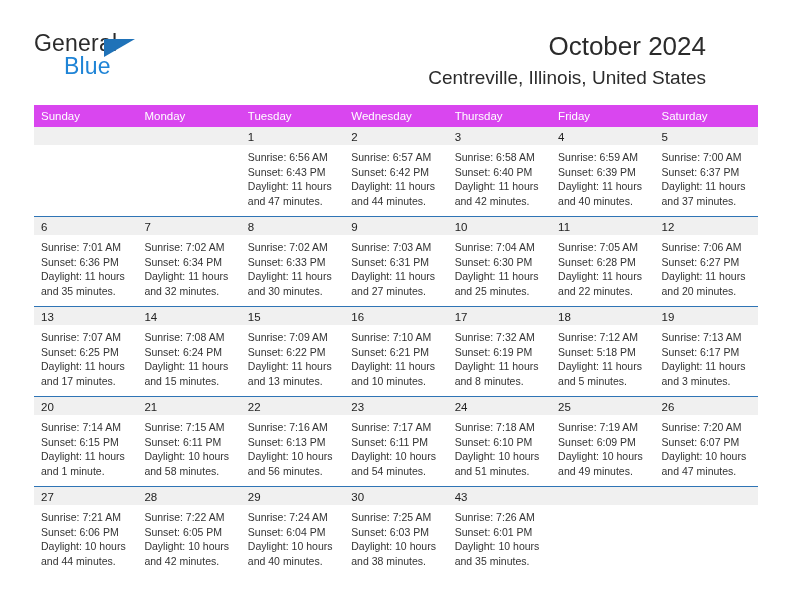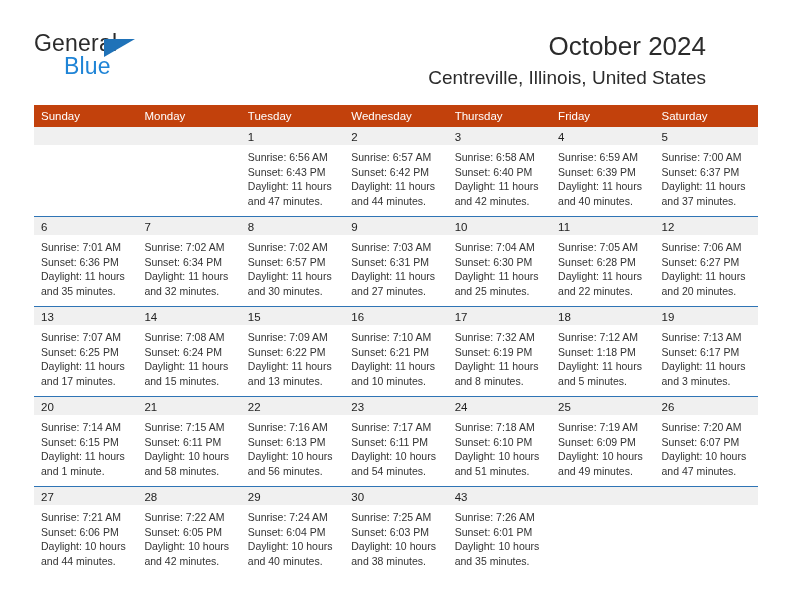--- a/index.html
+++ b/index.html
@@ -87,21 +87,21 @@
   
   .calendar {
     position: absolute;
     left: 34px;
     top: 105px;
     width: 724px;
     border-collapse: collapse;
     table-layout: fixed;
   }
   .calendar th {
-    background: #c2410c;
+    background: #d946ef;
     color: #ffffff;
     font-size: 11.5px;
     font-weight: normal;
     text-align: left;
     padding: 5px 0 5px 7px;
     height: 18px;
     box-sizing: border-box;
   }
   .calendar td {
     vertical-align: top;
@@ -265,21 +265,21 @@
                 <div>Daylight: 11 hours</div>
                 <div>and 32 minutes.</div>
               </div>
             </div>
           </td>
           <td>
             <div class="cell-inner">
               <div class="daynum">8</div>
               <div class="details">
                 <div>Sunrise: 7:02 AM</div>
-                <div>Sunset: 6:57 PM</div>
+                <div>Sunset: 6:33 PM</div>
                 <div>Daylight: 11 hours</div>
                 <div>and 30 minutes.</div>
               </div>
             </div>
           </td>
           <td>
             <div class="cell-inner">
               <div class="daynum">9</div>
               <div class="details">
                 <div>Sunrise: 7:03 AM</div>
@@ -377,21 +377,21 @@
                 <div>Daylight: 11 hours</div>
                 <div>and 8 minutes.</div>
               </div>
             </div>
           </td>
           <td>
             <div class="cell-inner">
               <div class="daynum">18</div>
               <div class="details">
                 <div>Sunrise: 7:12 AM</div>
-                <div>Sunset: 1:18 PM</div>
+                <div>Sunset: 5:18 PM</div>
                 <div>Daylight: 11 hours</div>
                 <div>and 5 minutes.</div>
               </div>
             </div>
           </td>
           <td>
             <div class="cell-inner">
               <div class="daynum">19</div>
               <div class="details">
                 <div>Sunrise: 7:13 AM</div>

